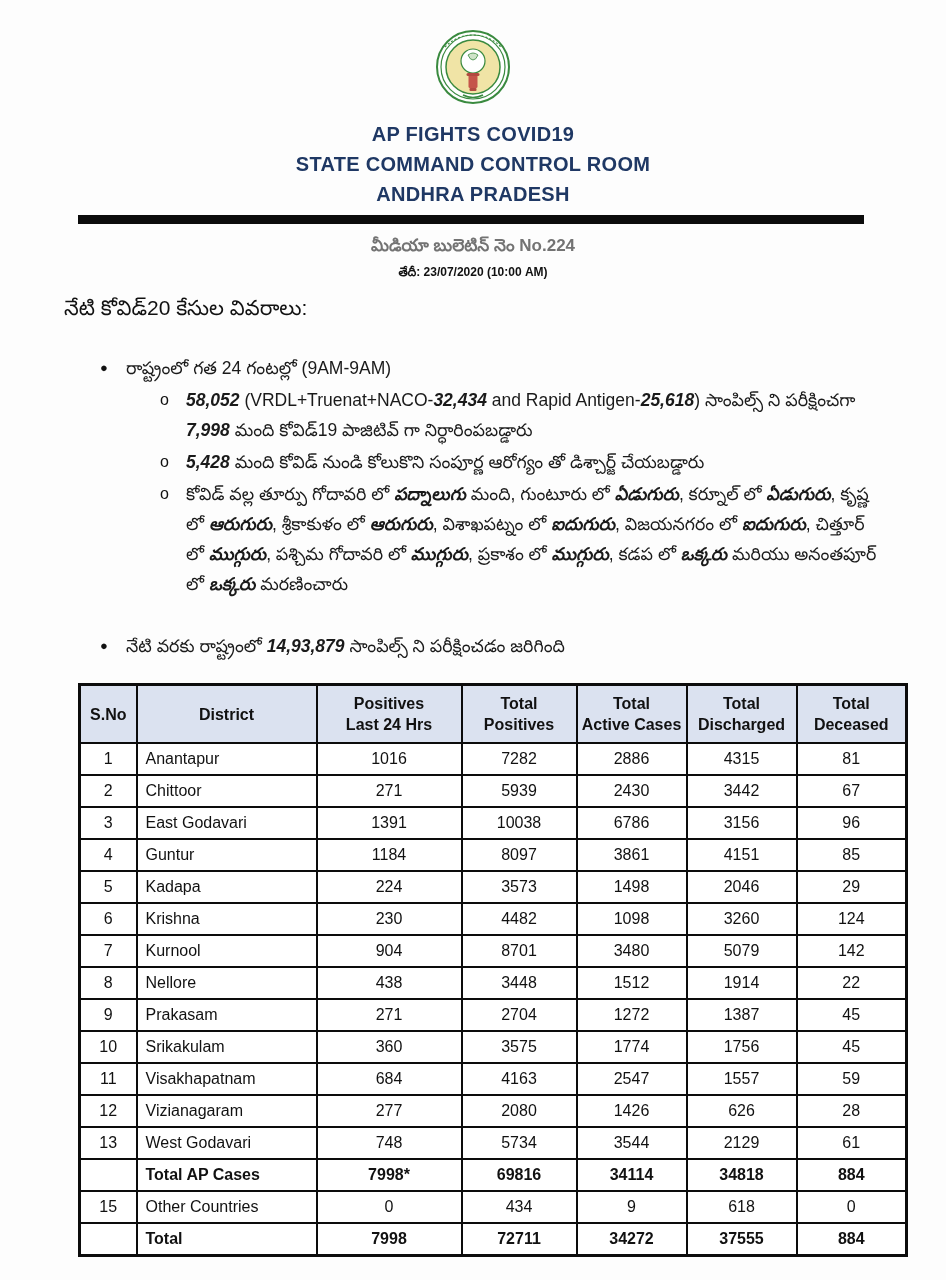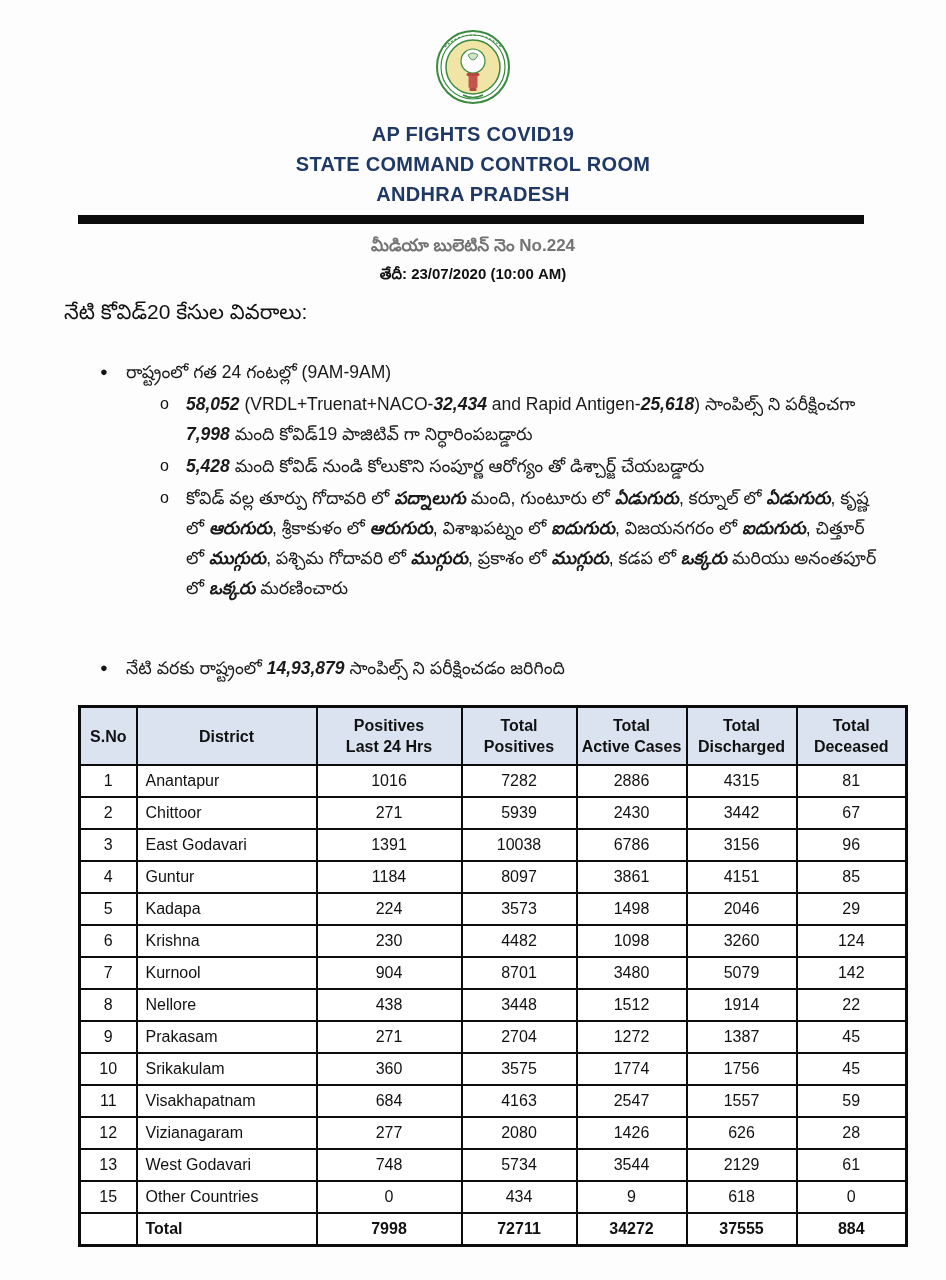--- a/index.html
+++ b/index.html
@@ -36,21 +36,21 @@
     margin-top: 12px;
     text-align: center;
     font-weight: 700;
     font-size: 17px;
     color: #737373;
   }
   .bulletin-date {
     margin-top: 6px;
     text-align: center;
     font-weight: 700;
-    font-size: 15px;
+    font-size: 12px;
     color: #111;
   }
   .section-heading {
     margin: 14px 0 0 64px;
     font-size: 21px;
     font-weight: 400;
     color: #111;
   }
 
   
@@ -63,21 +63,21 @@
   }
   .main-list > li::before {
     content: "\25CF";
     position: absolute;
     left: 0;
     top: 0;
     font-size: 13px;
     line-height: 30px;
     color: #111;
   }
-  .bullet-gap { margin-top: 50px; }
+  .bullet-gap { margin-top: 32px; }
   .sub-list { list-style: none; margin: 2px 0 0 32px; }
   .sub-list > li {
     position: relative;
     padding-left: 28px;
     font-size: 17.5px;
     line-height: 30px;
     margin-bottom: 2px;
   }
   .sub-list > li::before {
     content: "o";
@@ -298,20 +298,29 @@
           </tr>
           <tr>
             <td>13</td>
             <td class="district-cell">West Godavari</td>
             <td>748</td>
             <td>5734</td>
             <td>3544</td>
             <td>2129</td>
             <td>61</td>
           </tr>
+          <tr class="total-row">
+            <td></td>
+            <td class="district-cell">Total AP Cases</td>
+            <td>7998*</td>
+            <td>69816</td>
+            <td>34114</td>
+            <td>34818</td>
+            <td>884</td>
+          </tr>
           <tr>
             <td>15</td>
             <td class="district-cell">Other Countries</td>
             <td>0</td>
             <td>434</td>
             <td>9</td>
             <td>618</td>
             <td>0</td>
           </tr>
           <tr class="total-row">

